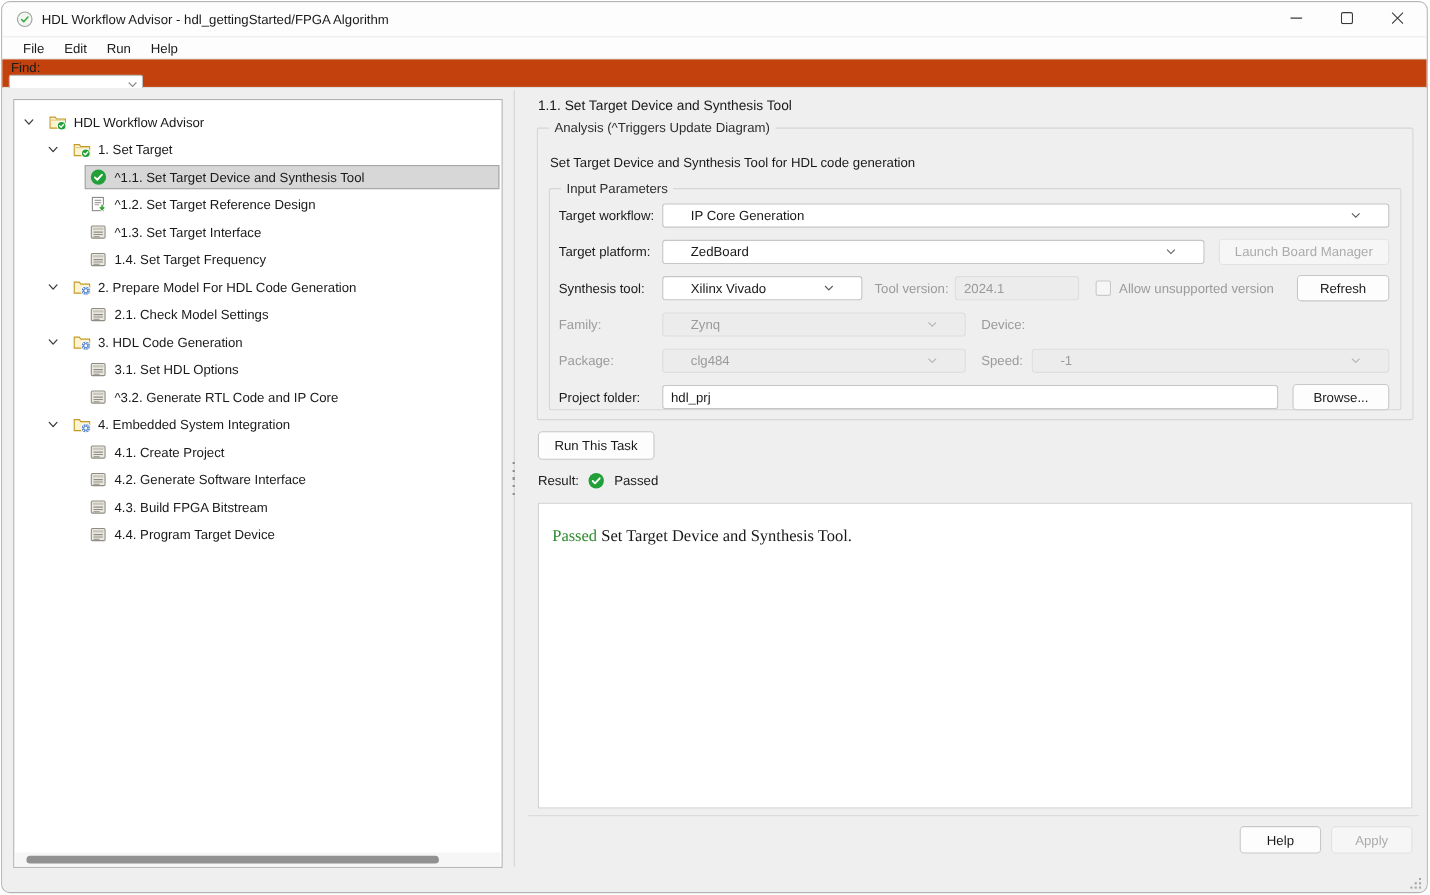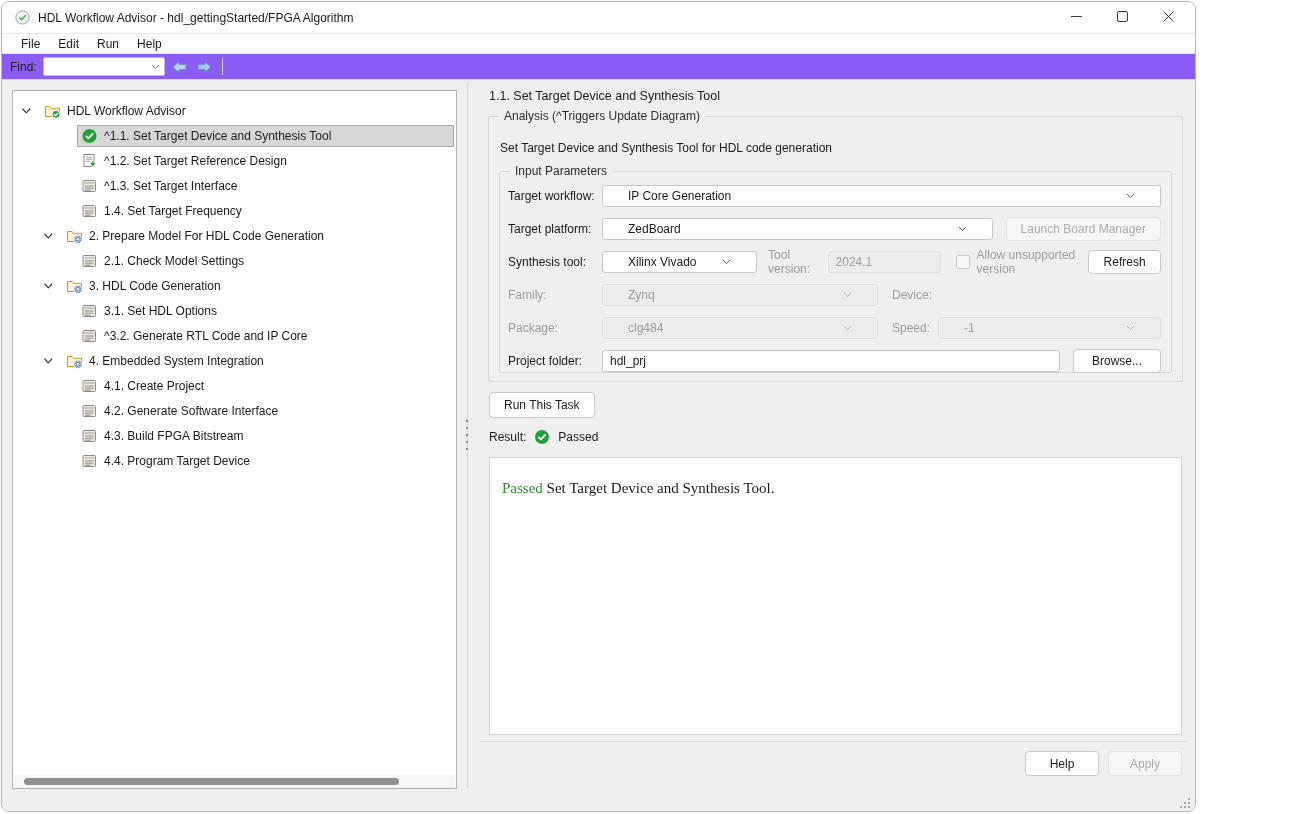--- a/index.html
+++ b/index.html
@@ -1,32 +1,32 @@
 <!DOCTYPE html>
 <html><head>
 <meta charset="utf-8">
 <style>
   * { margin:0; padding:0; box-sizing:border-box; }
   html,body { width:1300px; height:814px; background:#ffffff; font-family:"Liberation Sans","DejaVu Sans",sans-serif; font-size:12px; color:#1a1a1a; }
-  #window { position:absolute; left:1px; top:1px; width:1195px; height:811px; background:#efefef; border:1px solid #b4b4b4; border-radius:8px; overflow:hidden; }
+  #window { position:absolute; left:1px; top:1px; width:1297px; height:811px; background:#efefef; border:1px solid #b4b4b4; border-radius:8px; overflow:hidden; }
 
   
   .titlebar { position:absolute; left:0; top:0; right:0; height:32px; background:#fdfdfd; border-bottom:1px solid #e9e9e9; display:flex; align-items:center; }
   .titlebar .app-icon { margin-left:13px; width:15px; height:15px; display:flex; }
   .titlebar .title-text { margin-left:8px; font-size:12px; color:#1b1b1b; }
   .win-controls { margin-left:auto; display:flex; height:100%; }
   .win-btn { width:46px; height:100%; display:flex; align-items:center; justify-content:center; }
   .win-btn:last-child { margin-right:4px; }
 
   
   .menubar { position:absolute; left:0; top:32px; right:0; height:20px; background:#fdfdfd; border-bottom:1px solid #e4e4e4; display:flex; align-items:center; padding-left:10px; gap:0; }
   .menu-item { padding:0 9px; height:100%; display:flex; align-items:center; color:#1b1b1b; }
 
   
-  .findbar { position:absolute; left:0; top:52px; right:0; height:26px; background:#8b5cf6; border-bottom:1px solid #dcdcdc; display:flex; align-items:center; }
+  .findbar { position:absolute; left:0; top:52px; right:0; height:26px; background:#c2410c; border-bottom:1px solid #dcdcdc; display:flex; align-items:flex-start;flex-direction:column; }
   .find-label { margin-left:8px; }
   .find-combo { margin-left:6px; width:122px; height:19px; background:#fff; border:1px solid #bdbdbd; border-radius:2px; display:flex; align-items:center; }
   .find-combo input { flex:1; border:none; outline:none; height:15px; width:90px; font-size:12px; background:transparent; }
   .find-combo .cchev { margin-left:auto; margin-right:4px; display:flex; }
   .nav-arrow { margin-left:6px; display:flex; }
   .toolbar-sep { width:1px; height:17px; background:#d2d2d2; margin-left:9px; }
 
   
   .content { position:absolute; left:0; top:78px; right:0; bottom:0; background:#efefef; }
 
@@ -158,20 +158,38 @@
     <span class="row-inner">
       <span class="tree-icon">
                 <svg width="17" height="16" viewBox="0 0 17 16">
                   <path d="M1.5 13.5v-10h4.6l1.4 1.8h8v8.2z" fill="#fcf3d0" stroke="#c49a24"></path>
                   <path d="M1.5 6.2h13" stroke="#e4cf8a"></path>
                   <circle cx="12" cy="11.3" r="4" fill="#21a038" stroke="#ffffff"></circle>
                   <path d="M10.2 11.4l1.3 1.3 2.3-2.6" stroke="#fff" stroke-width="1.3" fill="none" stroke-linecap="round" stroke-linejoin="round"></path>
                 </svg>
               </span>
       <span class="tree-label">HDL Workflow Advisor</span>
+    </span>
+  </div>
+          <div class="tree-row lvl1">
+    <span class="chev">
+              <svg width="11" height="10" viewBox="0 0 11 10">
+                <path d="M1.8 3l3.5 3.8L8.8 3" stroke="#3c3c3c" stroke-width="1.2" fill="none" stroke-linecap="round" stroke-linejoin="round"></path>
+              </svg>
+            </span>
+    <span class="row-inner">
+      <span class="tree-icon">
+                <svg width="17" height="16" viewBox="0 0 17 16">
+                  <path d="M1.5 13.5v-10h4.6l1.4 1.8h8v8.2z" fill="#fcf3d0" stroke="#c49a24"></path>
+                  <path d="M1.5 6.2h13" stroke="#e4cf8a"></path>
+                  <circle cx="12" cy="11.3" r="4" fill="#21a038" stroke="#ffffff"></circle>
+                  <path d="M10.2 11.4l1.3 1.3 2.3-2.6" stroke="#fff" stroke-width="1.3" fill="none" stroke-linecap="round" stroke-linejoin="round"></path>
+                </svg>
+              </span>
+      <span class="tree-label">1. Set Target</span>
     </span>
   </div>
           <div class="tree-row lvl2 selected">
 
     <span class="row-inner">
       <span class="tree-icon">
                 <svg width="17" height="16" viewBox="0 0 17 16">
                   <circle cx="8.5" cy="8" r="7" fill="#21a038"></circle>
                   <path d="M5.3 8.3l2.1 2.1 4.3-4.6" stroke="#fff" stroke-width="1.7" fill="none" stroke-linecap="round" stroke-linejoin="round"></path>
                 </svg>

